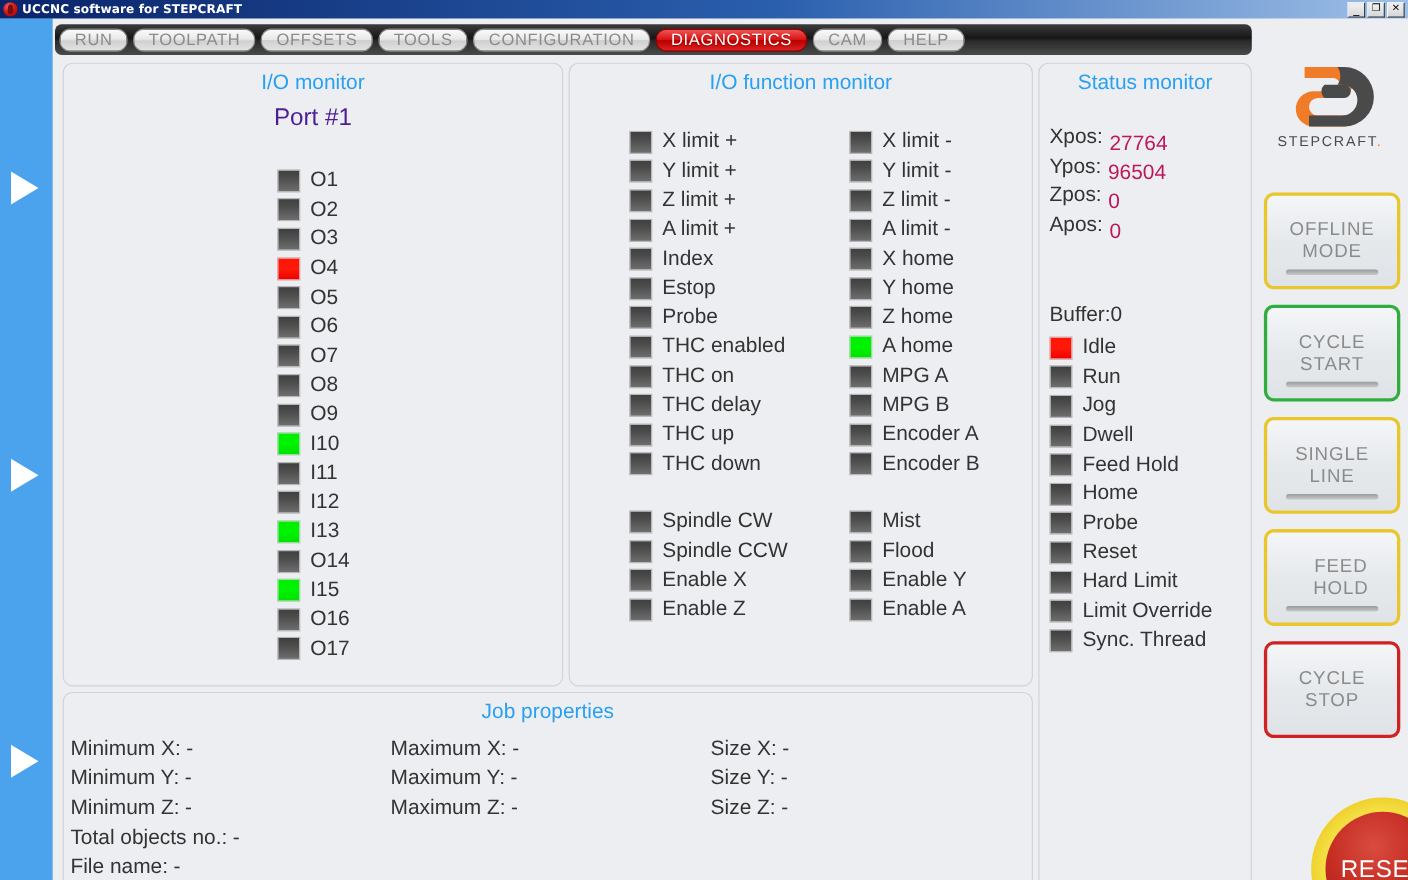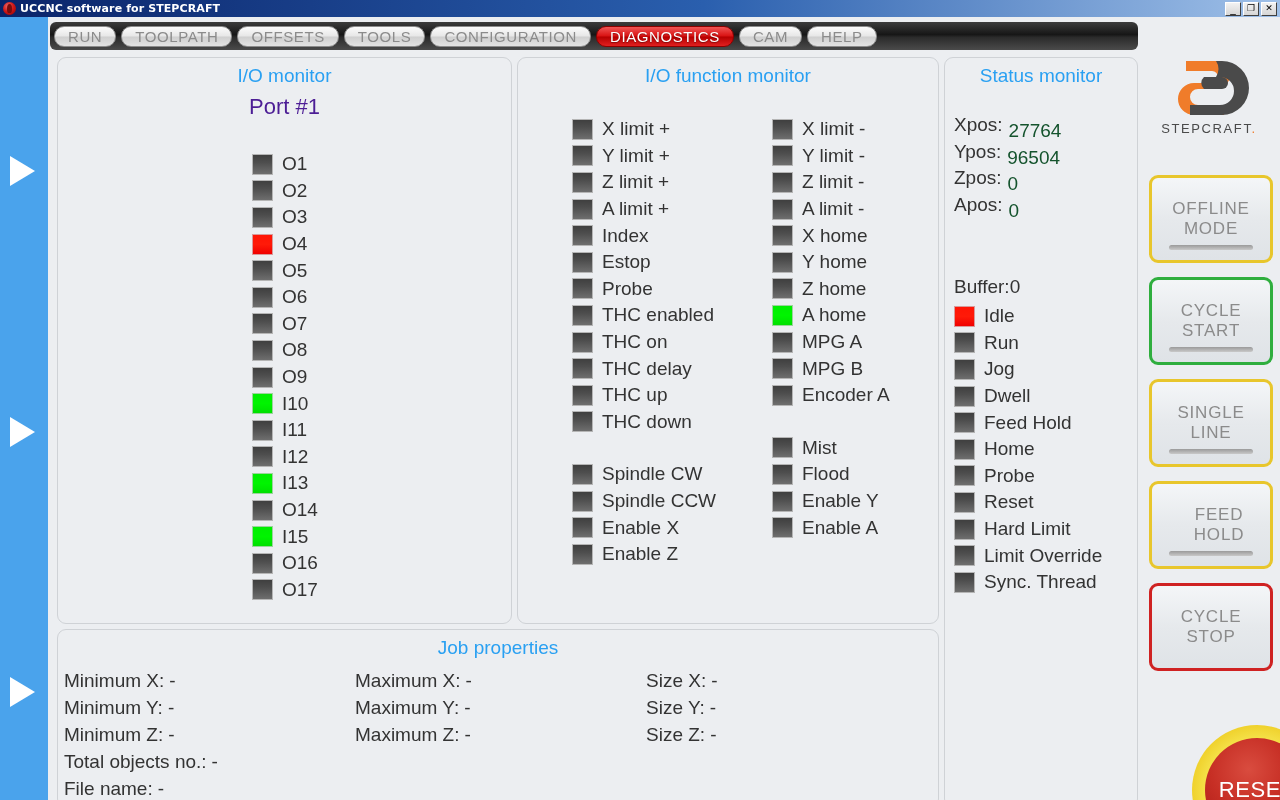--- a/index.html
+++ b/index.html
@@ -151,21 +151,21 @@
 
   
   #status-pos {
     position: absolute; left: 9px; top: 54px;
   }
   .posrow {
     font-size: 19px; color: #333333; height: 26.6px;
     display: flex; align-items: center; gap: 6px;
     white-space: nowrap;
   }
-  .posrow .val { color: #14532d; margin-top: 12px; }
+  .posrow .val { color: #be185d; margin-top: 12px; }
   #status-buffer {
     position: absolute; left: 9px; top: 218px;
     font-size: 19px; color: #333333; white-space: nowrap;
   }
   #status-list { position: absolute; left: 9px; top: 245px; }
 
   
   .job-cols {
     position: absolute; left: 0; top: 40px; width: 100%;
   }
@@ -453,20 +453,24 @@
                 <div class="led"></div>
                 <div class="lbl">MPG A</div>
               </div>
               <div class="ledrow">
                 <div class="led"></div>
                 <div class="lbl">MPG B</div>
               </div>
               <div class="ledrow">
                 <div class="led"></div>
                 <div class="lbl">Encoder A</div>
+              </div>
+              <div class="ledrow">
+                <div class="led"></div>
+                <div class="lbl">Encoder B</div>
               </div>
             </div>
           <div class="iof-gap"></div>
           <div id="iof-r2">
               <div class="ledrow">
                 <div class="led"></div>
                 <div class="lbl">Mist</div>
               </div>
               <div class="ledrow">
                 <div class="led"></div>

